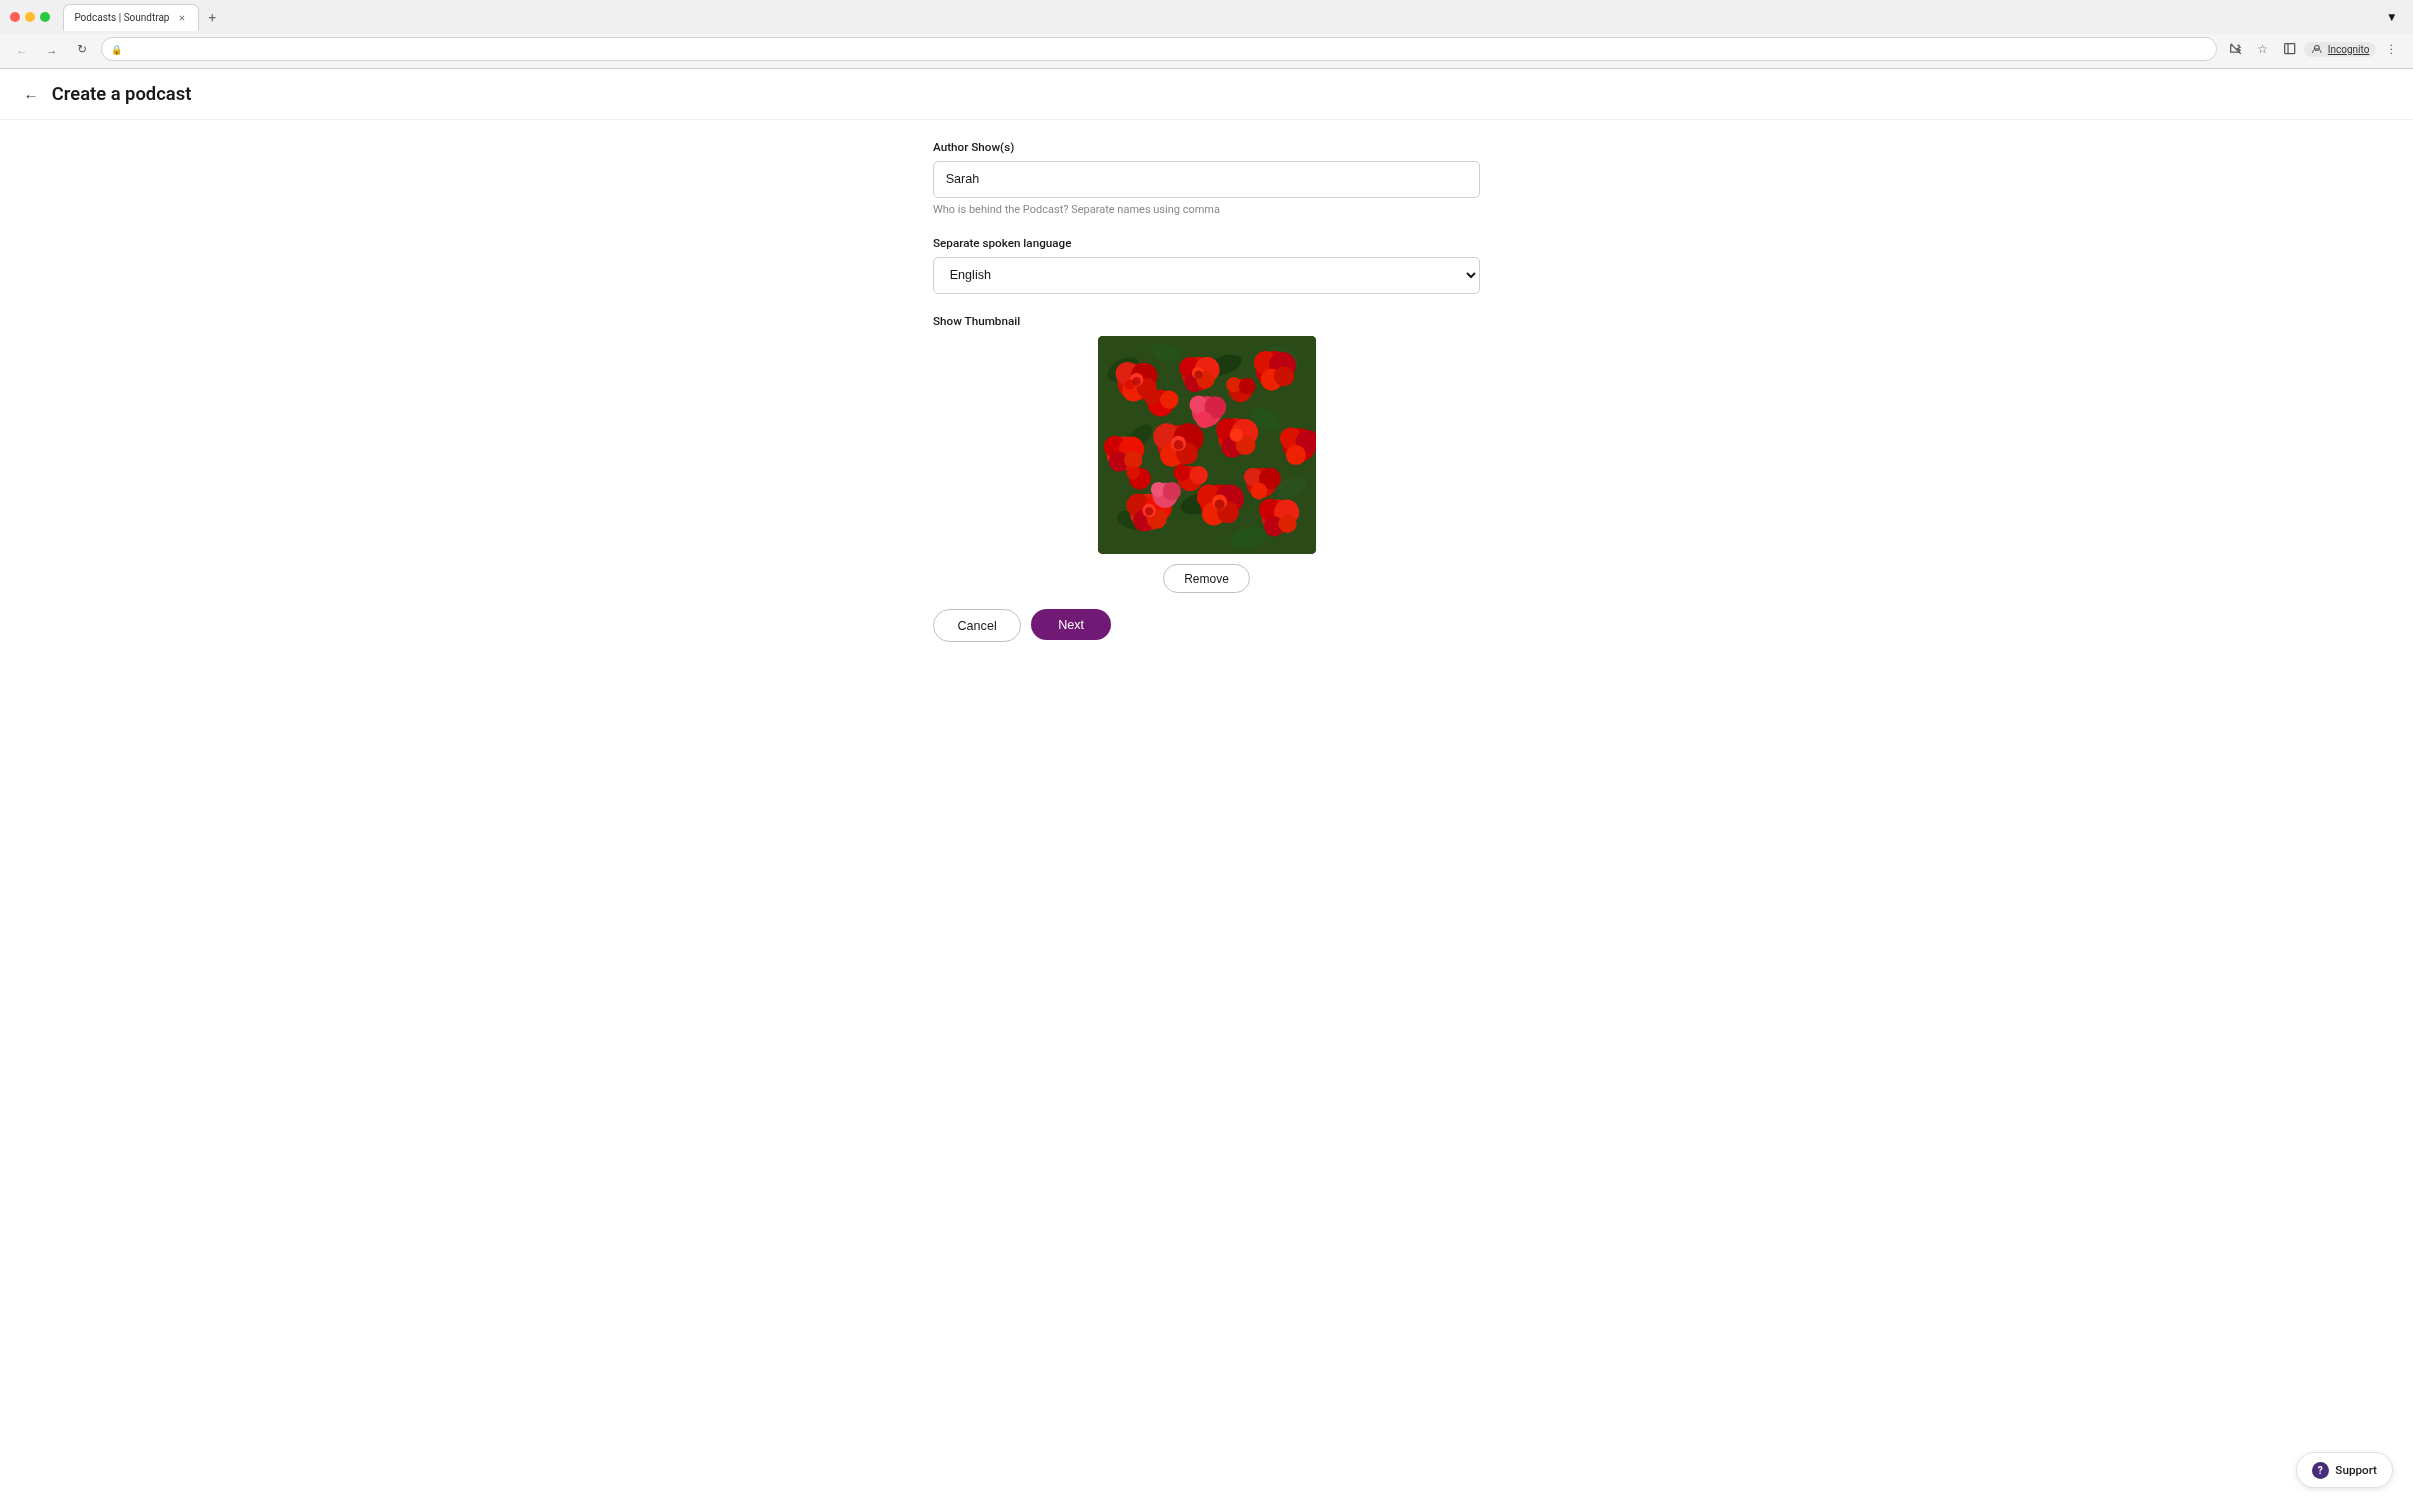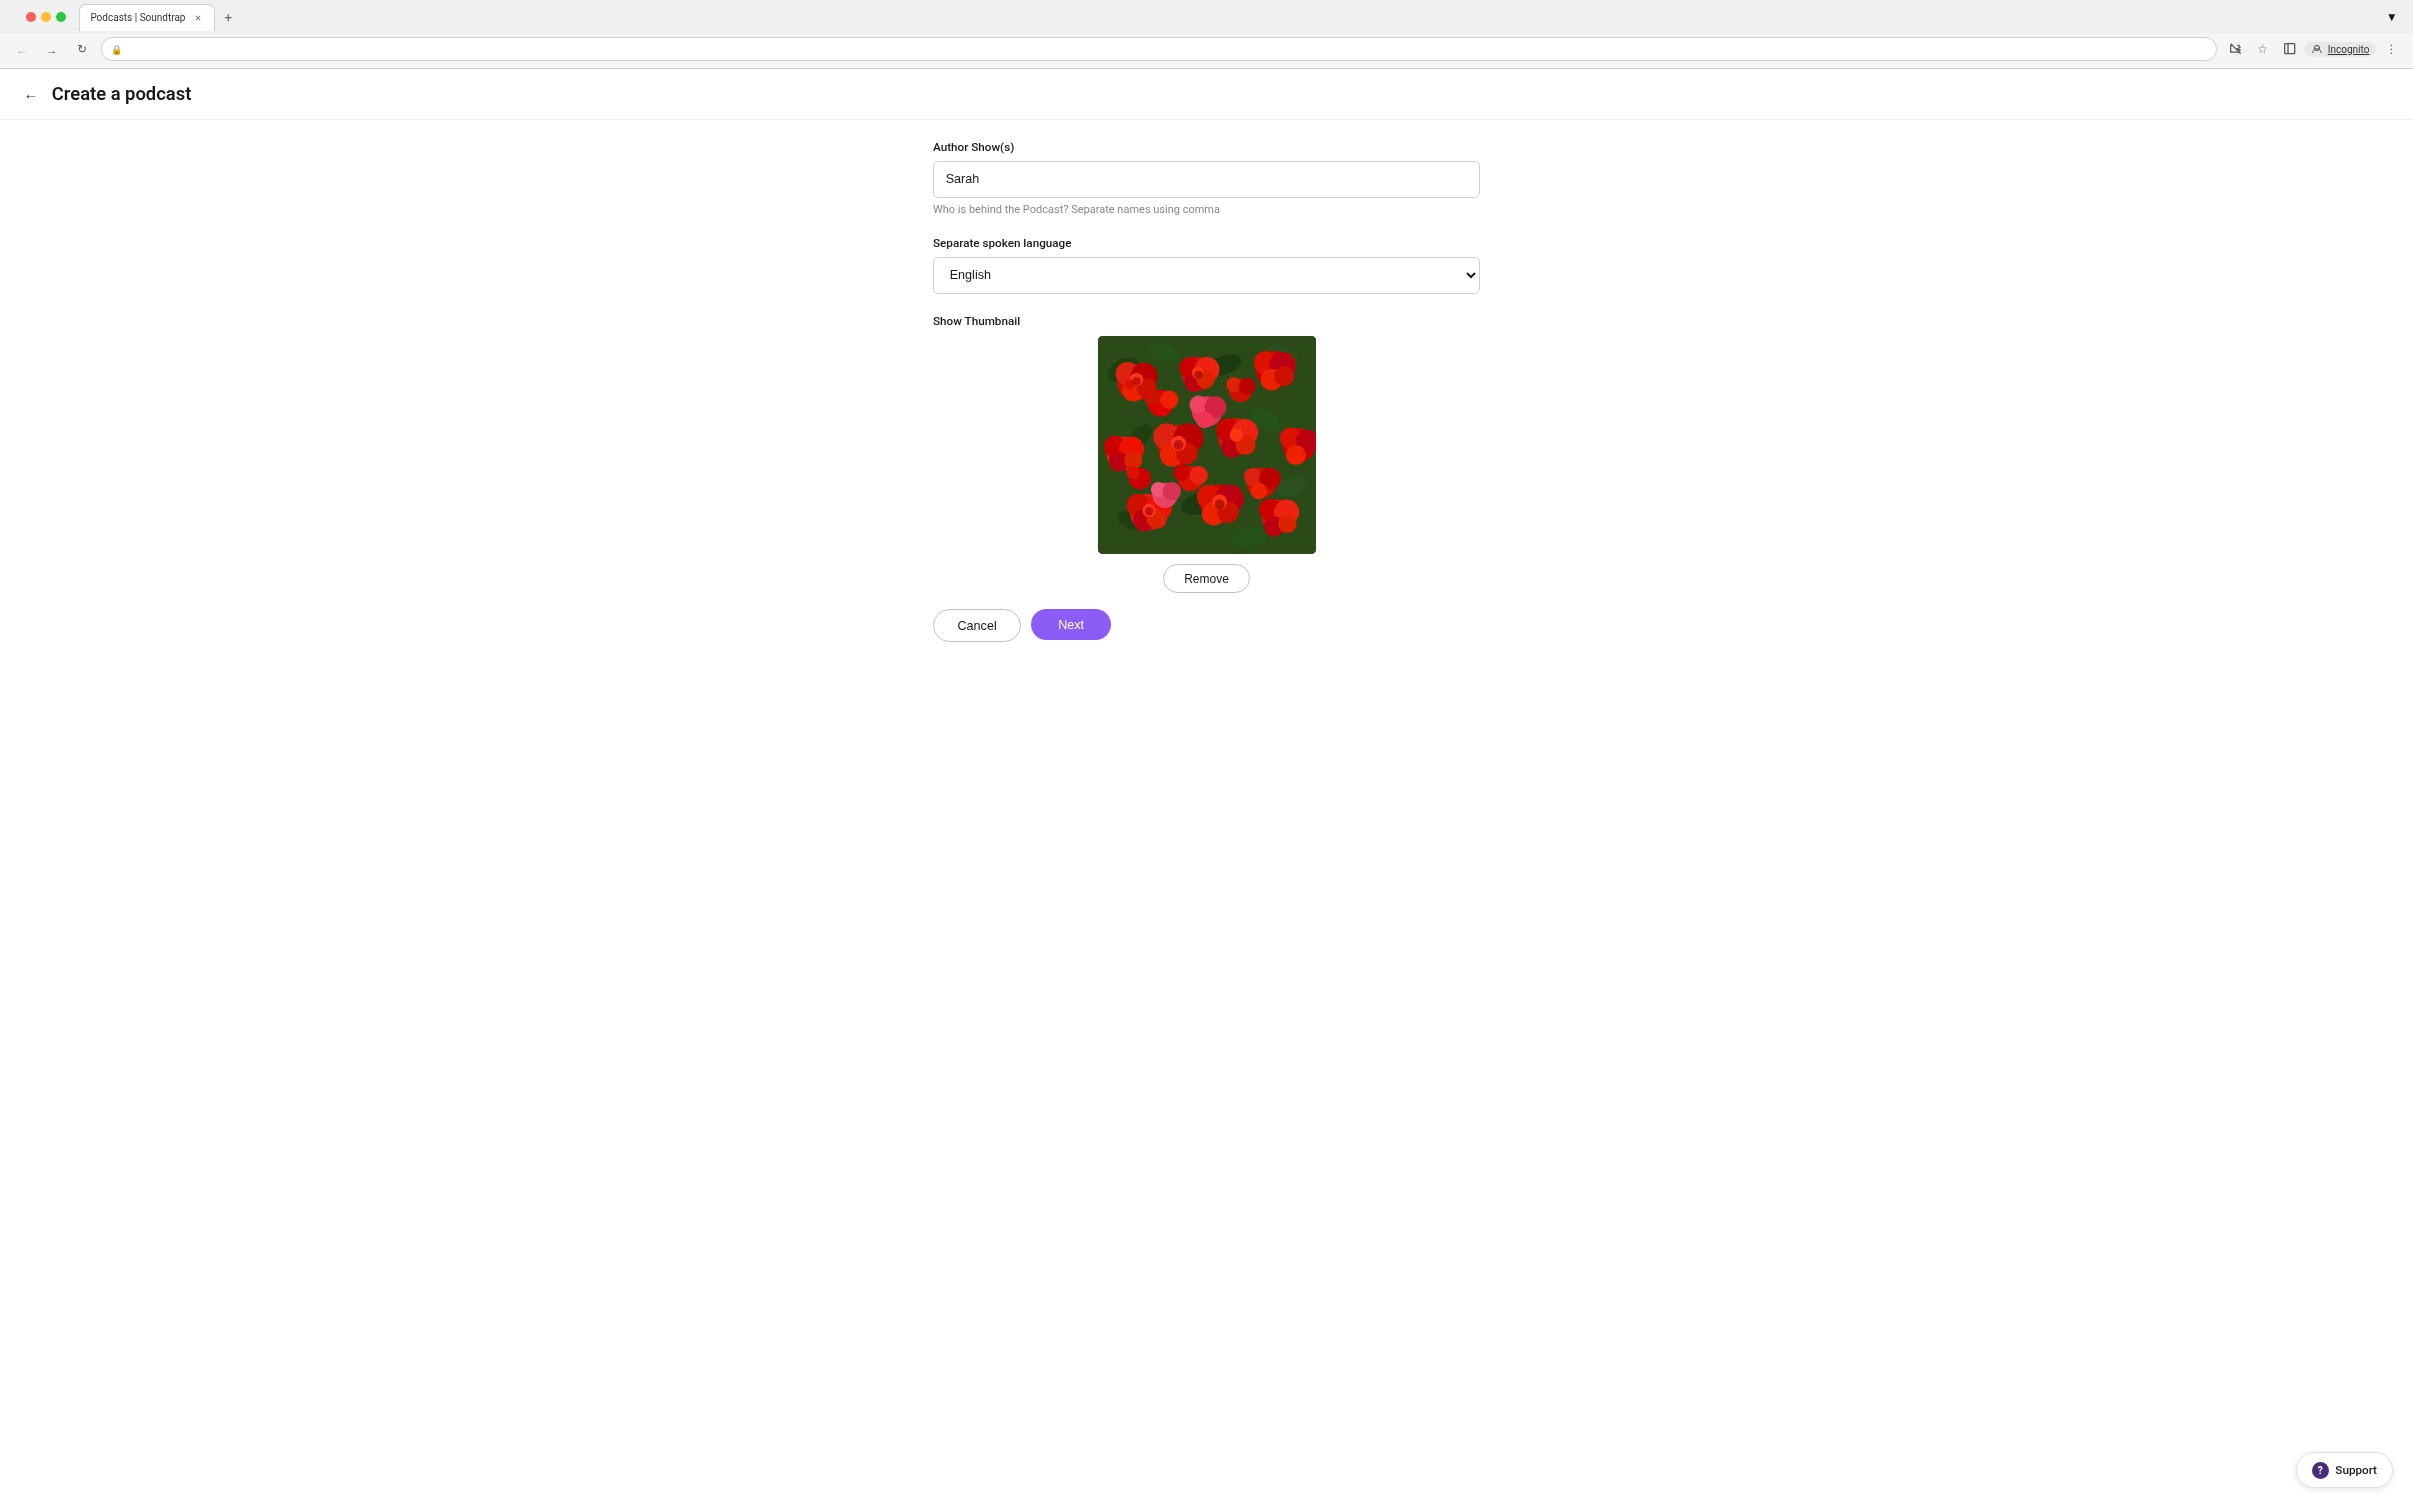--- a/index.html
+++ b/index.html
@@ -20,21 +20,20 @@
       background: #f0f0f0;
       border-bottom: 0.8px solid #d0d0d0;
     }
 
     .browser-titlebar {
       display: flex;
       align-items: center;
       padding: 6.7px 10px;
       gap: 6.7px;
       height: 34px;
-      margin-left: 16px;
     }
 
     .window-controls {
       display: flex;
       gap: 5px;
       align-items: center;
     }
 
     .window-btn {
       width: 10px;
@@ -330,21 +329,21 @@
       border: 1.3px solid #c0c0c0;
       border-radius: 17px;
       padding: 8.4px 23.5px;
       font-size: 12.6px;
       color: #1a1a1a;
       cursor: pointer;
       font-weight: 500;
     }
 
     .next-btn {
-      background: #8b5cf6;
+      background: #701a75;
       border: none;
       border-radius: 17px;
       padding: 8.4px 27px;
       font-size: 12.6px;
       color: #ffffff;
       cursor: pointer;
       font-weight: 500;
     }
 
     

